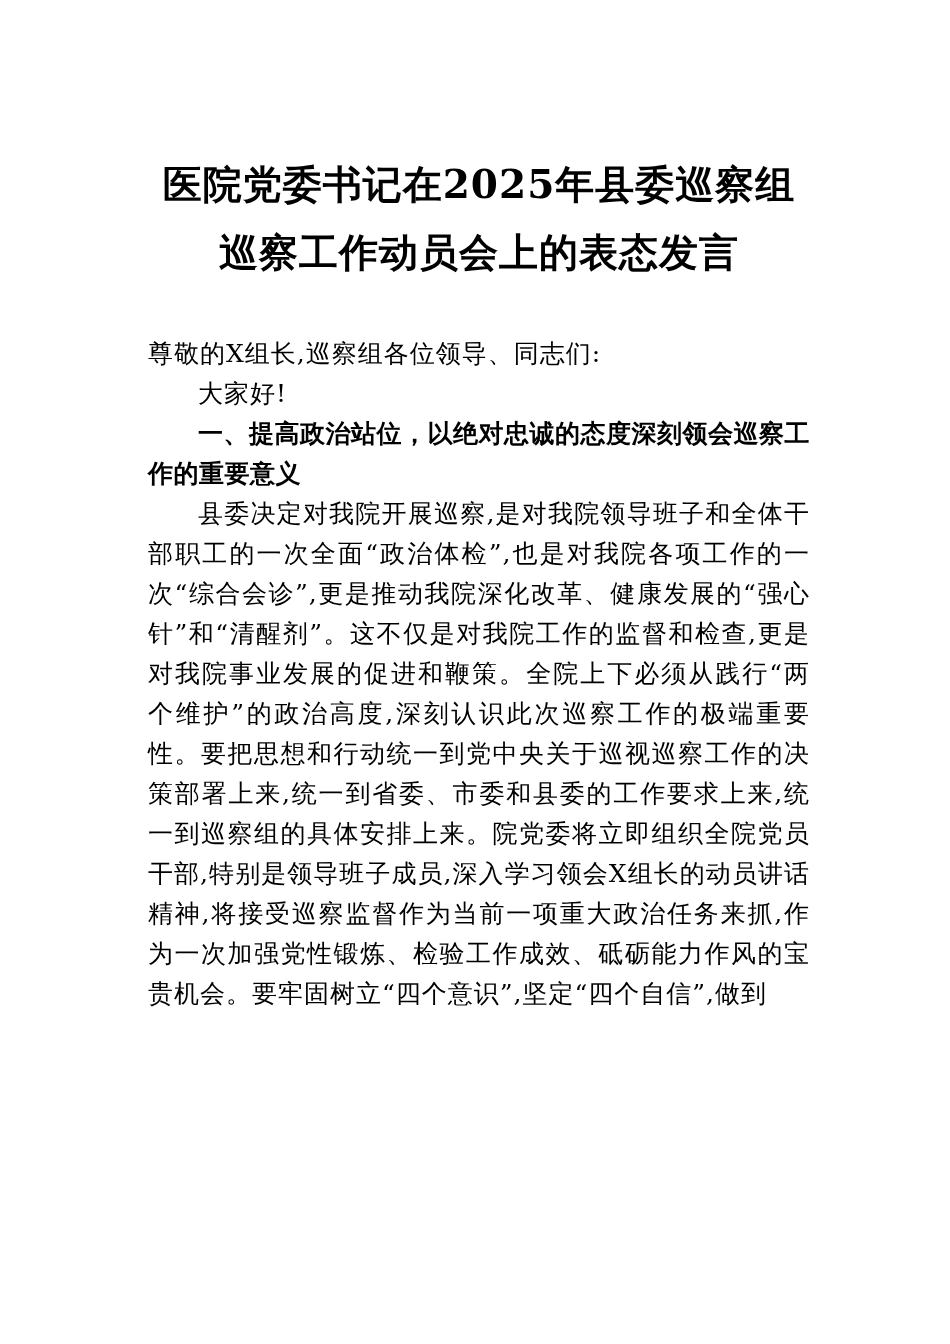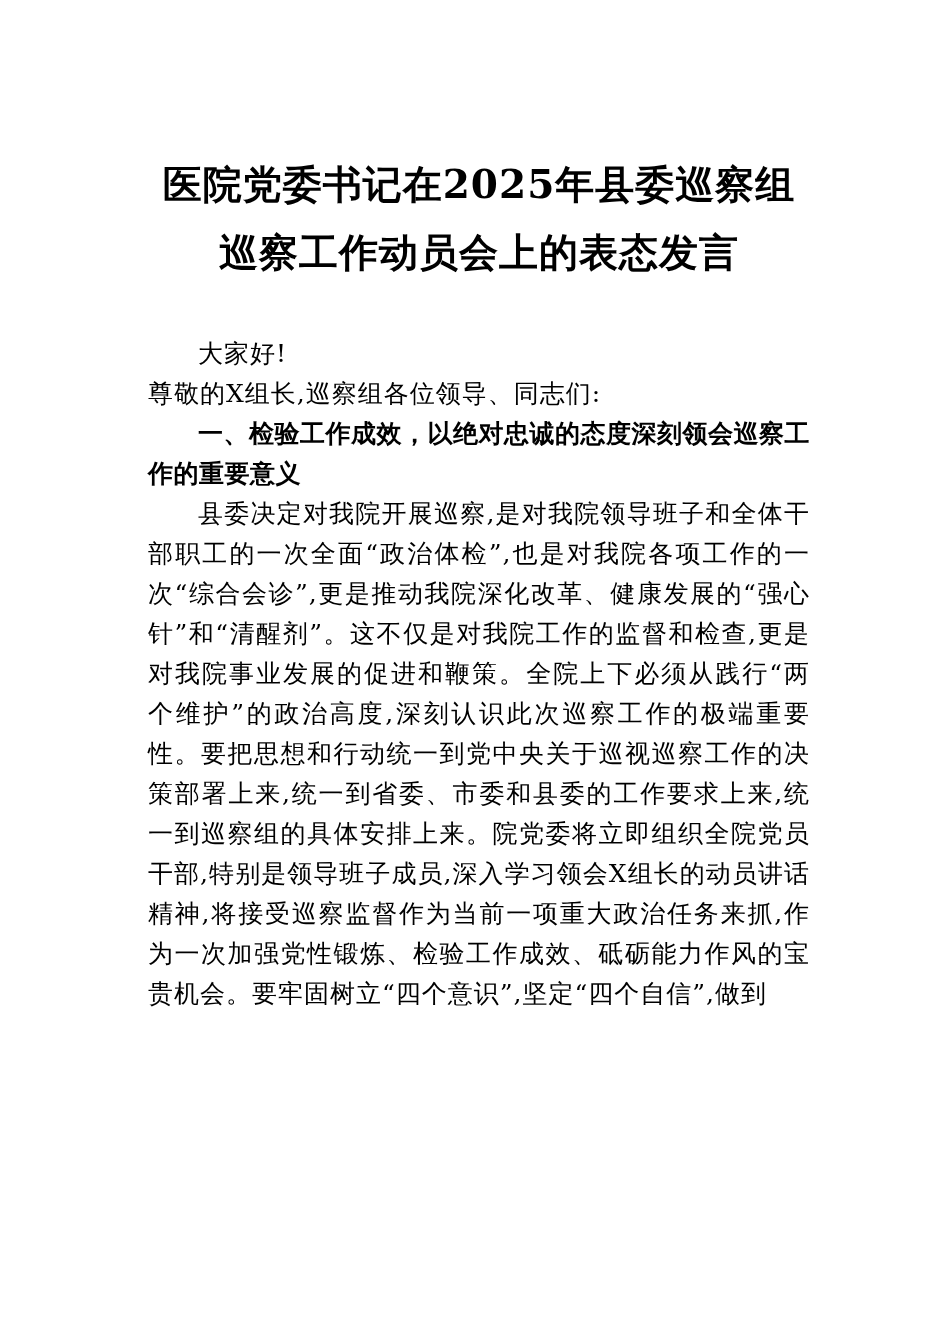--- a/index.html
+++ b/index.html
@@ -44,21 +44,21 @@
     font-weight: bold;
     letter-spacing: 0.5px;
   }
 </style>
 </head>
 <body>
 
 <div class="page">
   <h1 class="doc-title">医院党委书记在2025年县委巡察组巡察工作动员会上的表态发言</h1>
 
+  <p class="para salutation">尊敬的X组长,巡察组各位领导、同志们:</p>
+
   <p class="para">大家好!</p>
 
-  <p class="para salutation">尊敬的X组长,巡察组各位领导、同志们:</p>
 
-
-  <p class="para heading">一、检验工作成效，以绝对忠诚的态度深刻领会巡察工作的重要意义</p>
+  <p class="para heading">一、提高政治站位，以绝对忠诚的态度深刻领会巡察工作的重要意义</p>
 
   <p class="para">县委决定对我院开展巡察,是对我院领导班子和全体干部职工的一次全面“政治体检”,也是对我院各项工作的一次“综合会诊”,更是推动我院深化改革、健康发展的“强心针”和“清醒剂”。这不仅是对我院工作的监督和检查,更是对我院事业发展的促进和鞭策。全院上下必须从践行“两个维护”的政治高度,深刻认识此次巡察工作的极端重要性。要把思想和行动统一到党中央关于巡视巡察工作的决策部署上来,统一到省委、市委和县委的工作要求上来,统一到巡察组的具体安排上来。院党委将立即组织全院党员干部,特别是领导班子成员,深入学习领会X组长的动员讲话精神,将接受巡察监督作为当前一项重大政治任务来抓,作为一次加强党性锻炼、检验工作成效、砥砺能力作风的宝贵机会。要牢固树立“四个意识”,坚定“四个自信”,做到</p>
 </div>
 
 </body></html>

